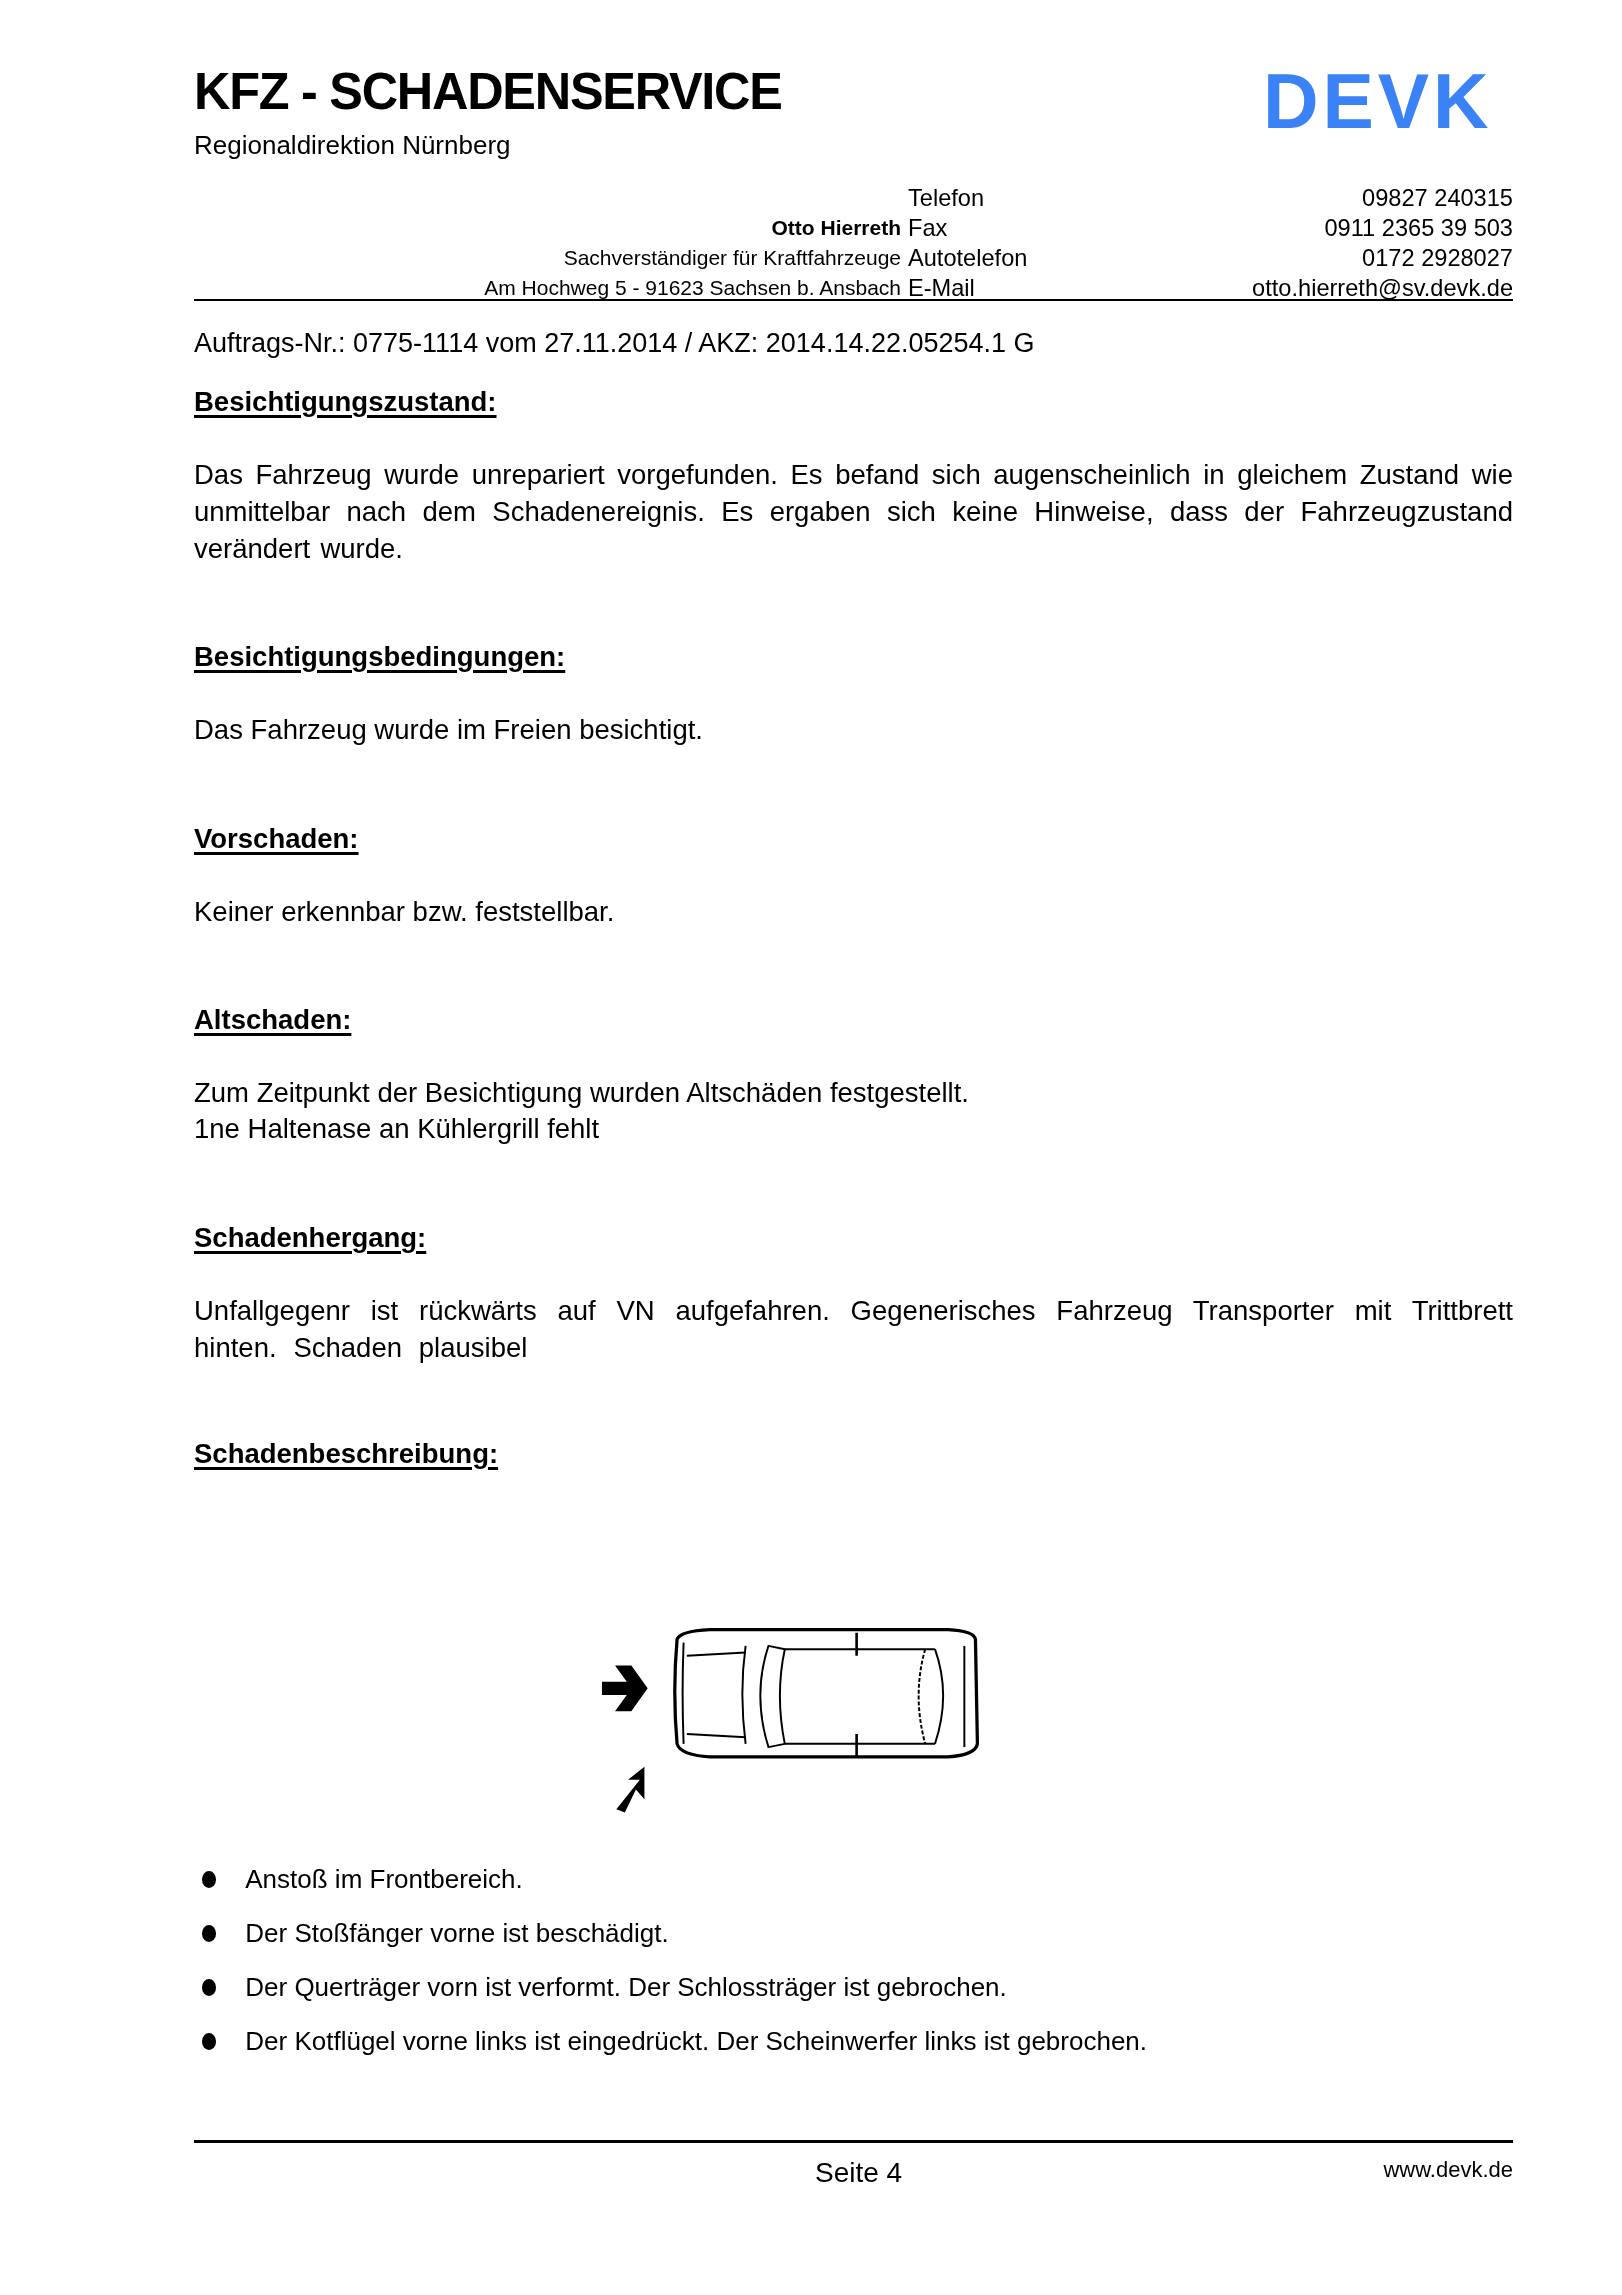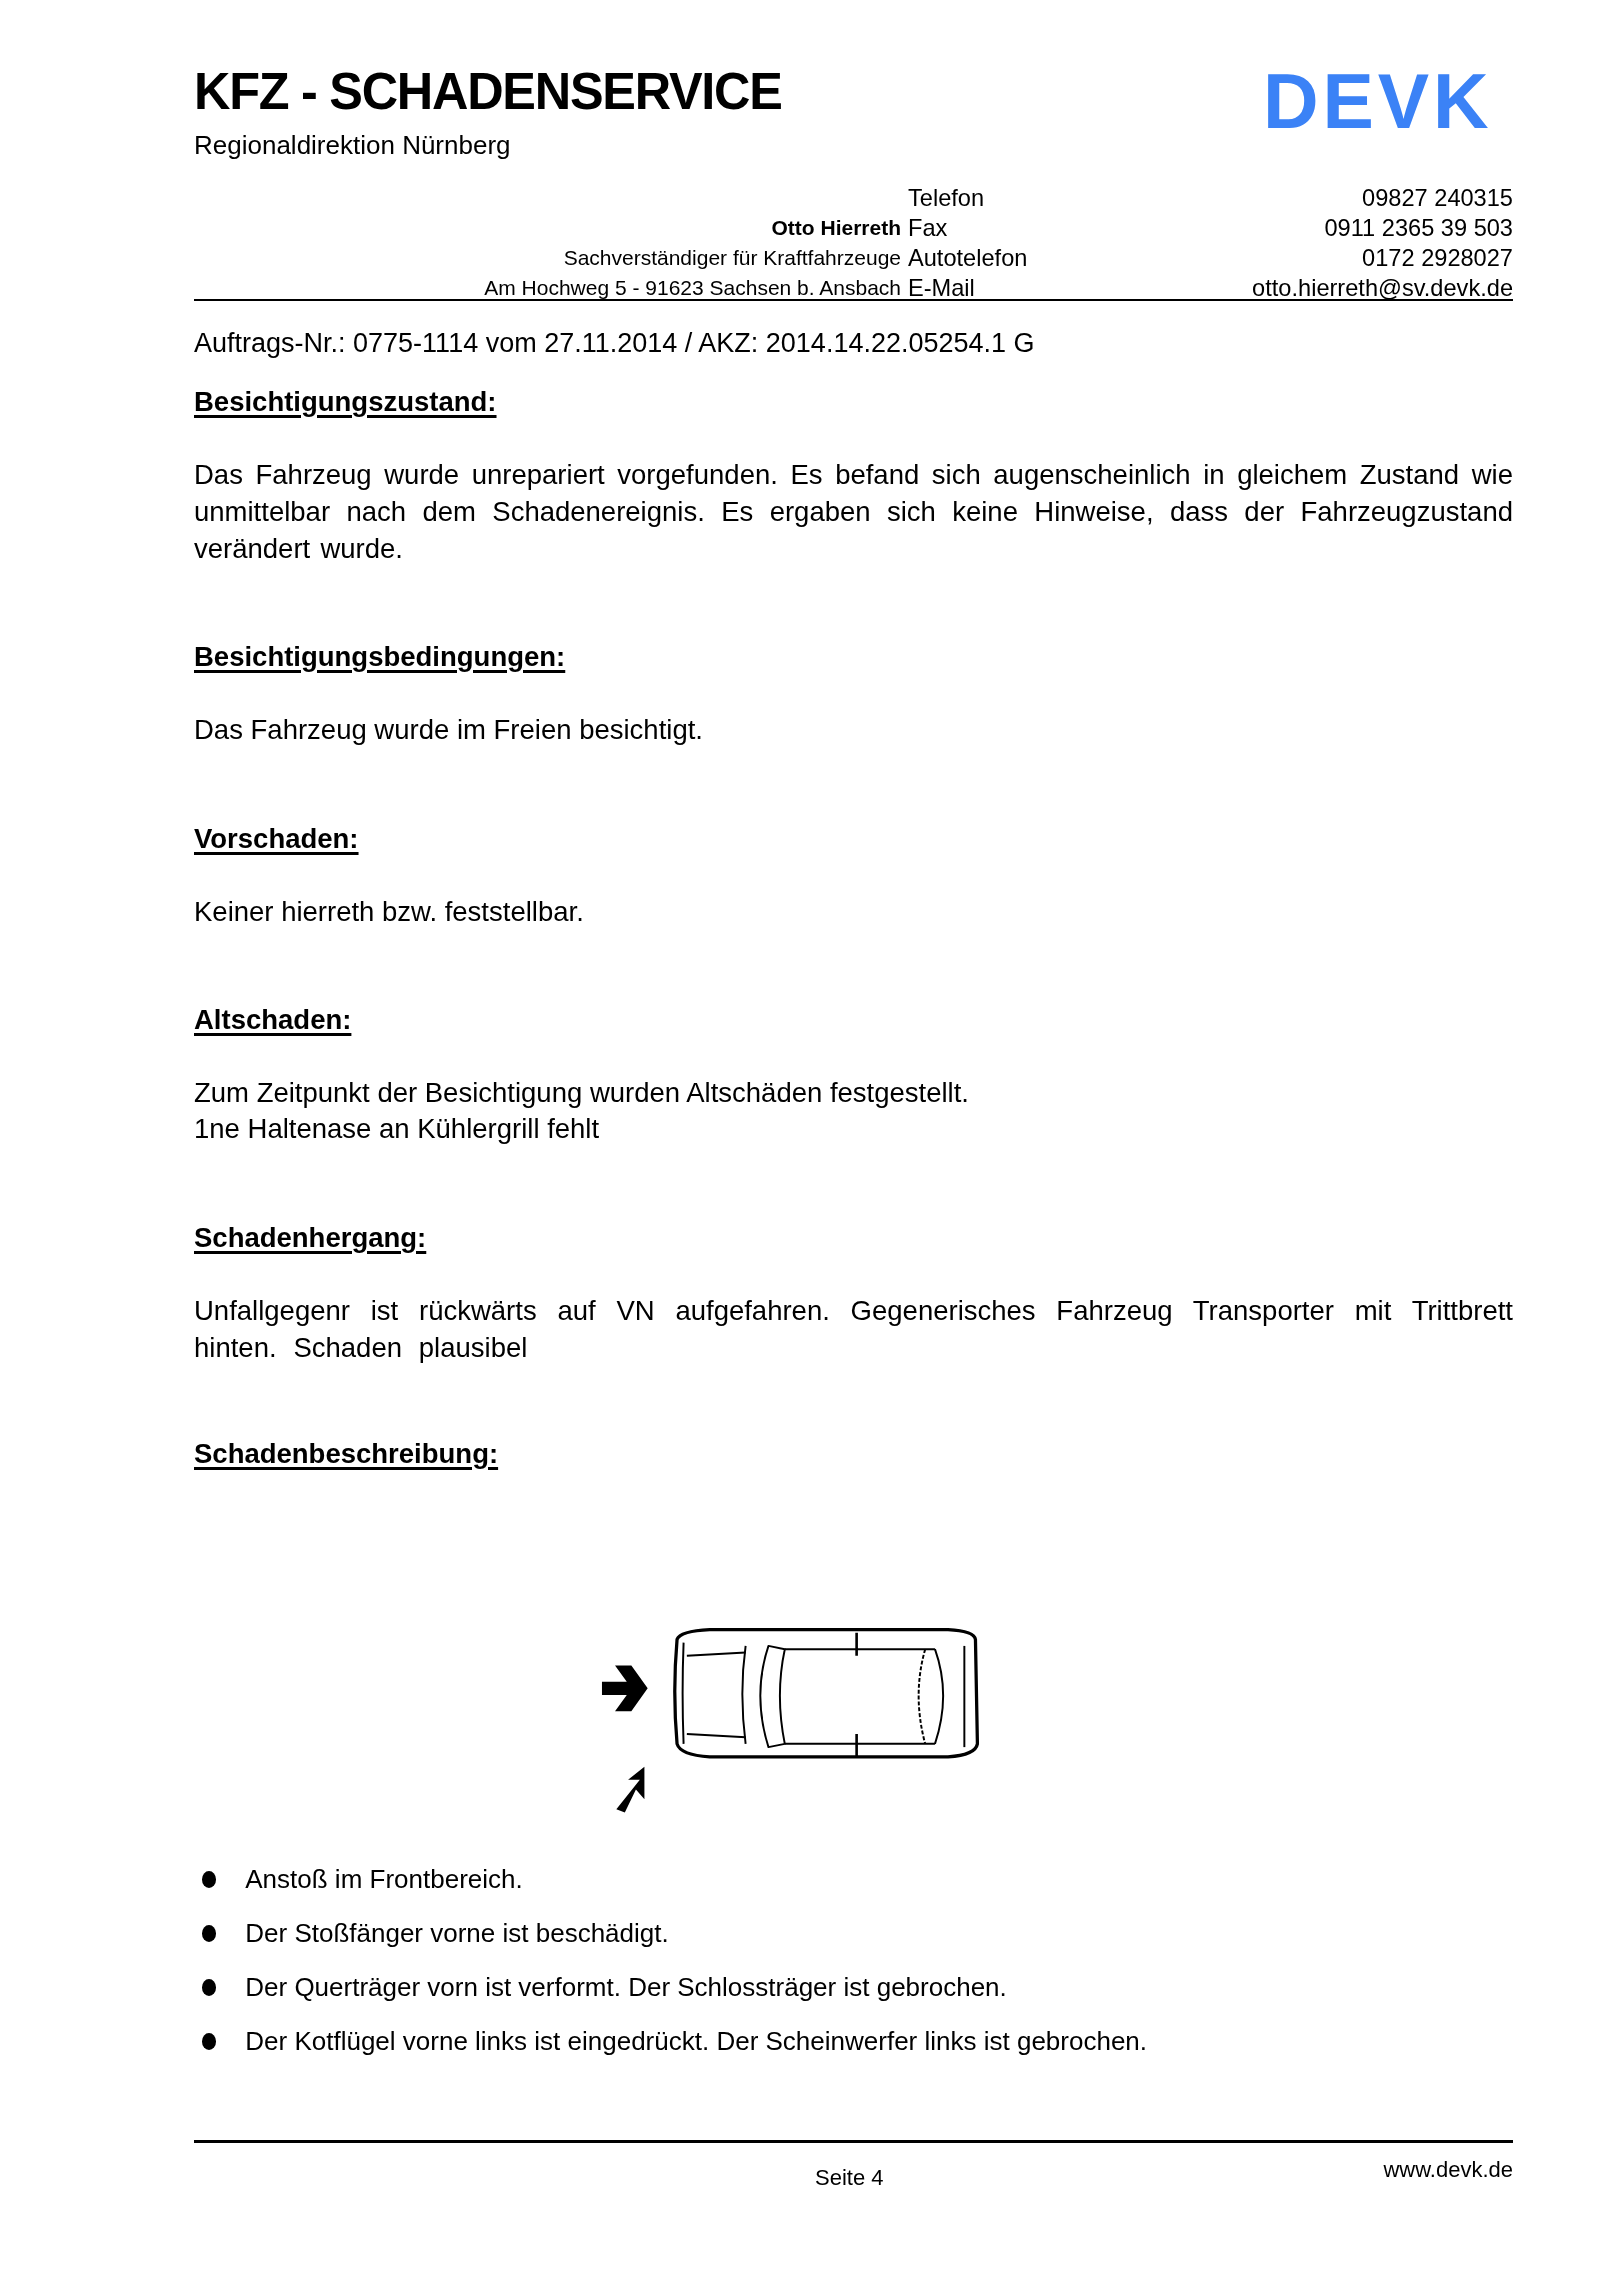--- a/index.html
+++ b/index.html
@@ -42,21 +42,21 @@
   
   .diagram { left: 595px; top: 1610px; width: 471px; height: 222px; }
 
   
   .bullets { left: 194px; top: 1852px; width: 1319px; margin: 0; padding: 0; list-style: none; }
   .bullets li { display: flex; align-items: center; font-size: 26px; line-height: 33px; height: 54px; }
   .bullet-dot { width: 14.4px; height: 17px; border-radius: 50%; background: #000; margin-left: 7.9px; margin-right: 29px; flex: none; }
 
   
   .rule-bottom { left: 194px; top: 2140px; width: 1319px; height: 2.6px; background: #000; }
-  .page-num { left: 815px; top: 2159px; font-size: 22px; line-height: 1; margin-top: 8px; }
+  .page-num { left: 815px; top: 2159px; font-size: 28px; line-height: 1; }
   .footer-url { right: 110px; top: 2159px; font-size: 22px; line-height: 1; }
 </style>
 </head>
 <body>
 
 <div class="abs title">KFZ - SCHADENSERVICE</div>
 <div class="abs subtitle">Regionaldirektion Nürnberg</div>
 <div class="abs logo">DEVK</div>
 
 <div class="abs contact-left">
@@ -88,21 +88,21 @@
 
 <div class="abs ref">Auftrags-Nr.: 0775-1114 vom 27.11.2014 / AKZ: 2014.14.22.05254.1 G</div>
 
 <div class="abs heading" style="left:194px; top:388px;">Besichtigungszustand:</div>
 <div class="abs para justify" style="left:194px; top:456px;">Das Fahrzeug wurde unrepariert vorgefunden. Es befand sich augenscheinlich in gleichem Zustand wie unmittelbar nach dem Schadenereignis. Es ergaben sich keine Hinweise, dass der Fahrzeugzustand verändert wurde.</div>
 
 <div class="abs heading" style="left:194px; top:643px;">Besichtigungsbedingungen:</div>
 <div class="abs para" style="left:194px; top:711px;">Das Fahrzeug wurde im Freien besichtigt.</div>
 
 <div class="abs heading" style="left:194px; top:825px;">Vorschaden:</div>
-<div class="abs para" style="left:194px; top:893px;">Keiner hierreth bzw. feststellbar.</div>
+<div class="abs para" style="left:194px; top:893px;">Keiner erkennbar bzw. feststellbar.</div>
 
 <div class="abs heading" style="left:194px; top:1006px;">Altschaden:</div>
 <div class="abs para" style="left:194px; top:1074px;">Zum Zeitpunkt der Besichtigung wurden Altschäden festgestellt.</div>
 <div class="abs para" style="left:194px; top:1110px;">1ne Haltenase an Kühlergrill fehlt</div>
 
 <div class="abs heading" style="left:194px; top:1224px;">Schadenhergang:</div>
 <div class="abs para justify" style="left:194px; top:1292px; word-spacing:9.2px;">Unfallgegenr ist rückwärts auf VN aufgefahren. Gegenerisches Fahrzeug Transporter mit Trittbrett hinten. Schaden plausibel</div>
 
 <div class="abs heading" style="left:194px; top:1440px;">Schadenbeschreibung:</div>
 

